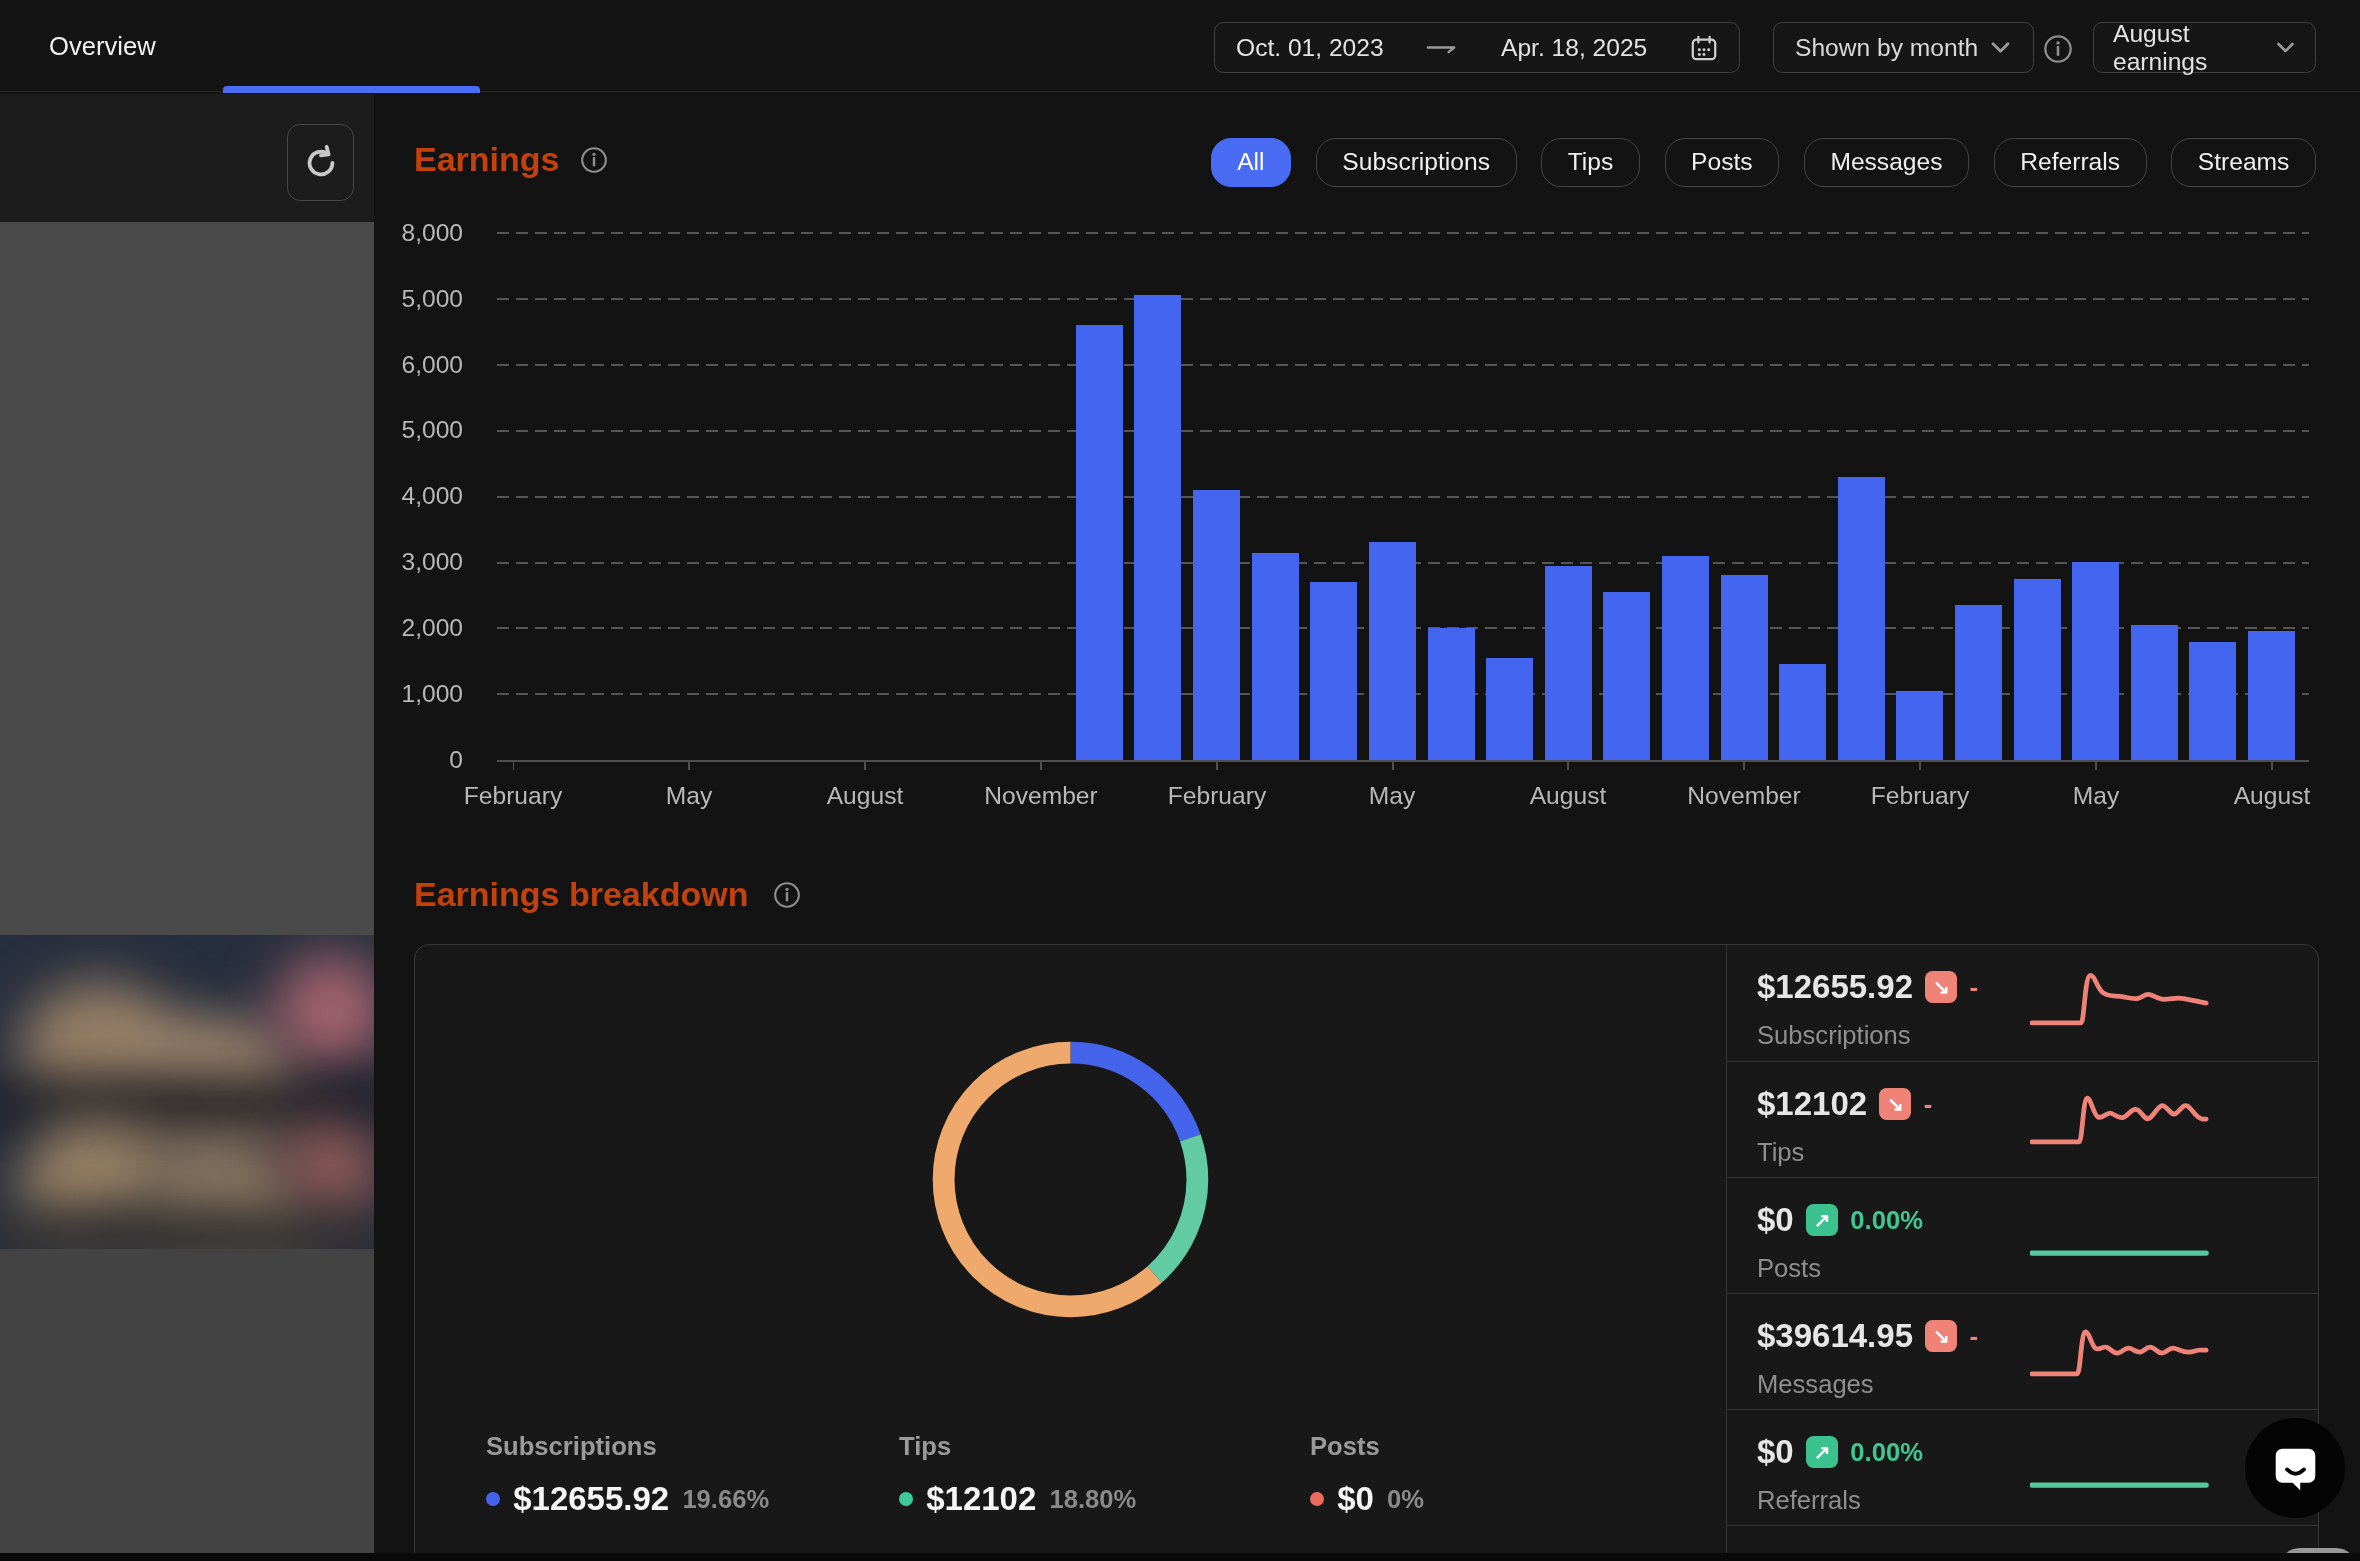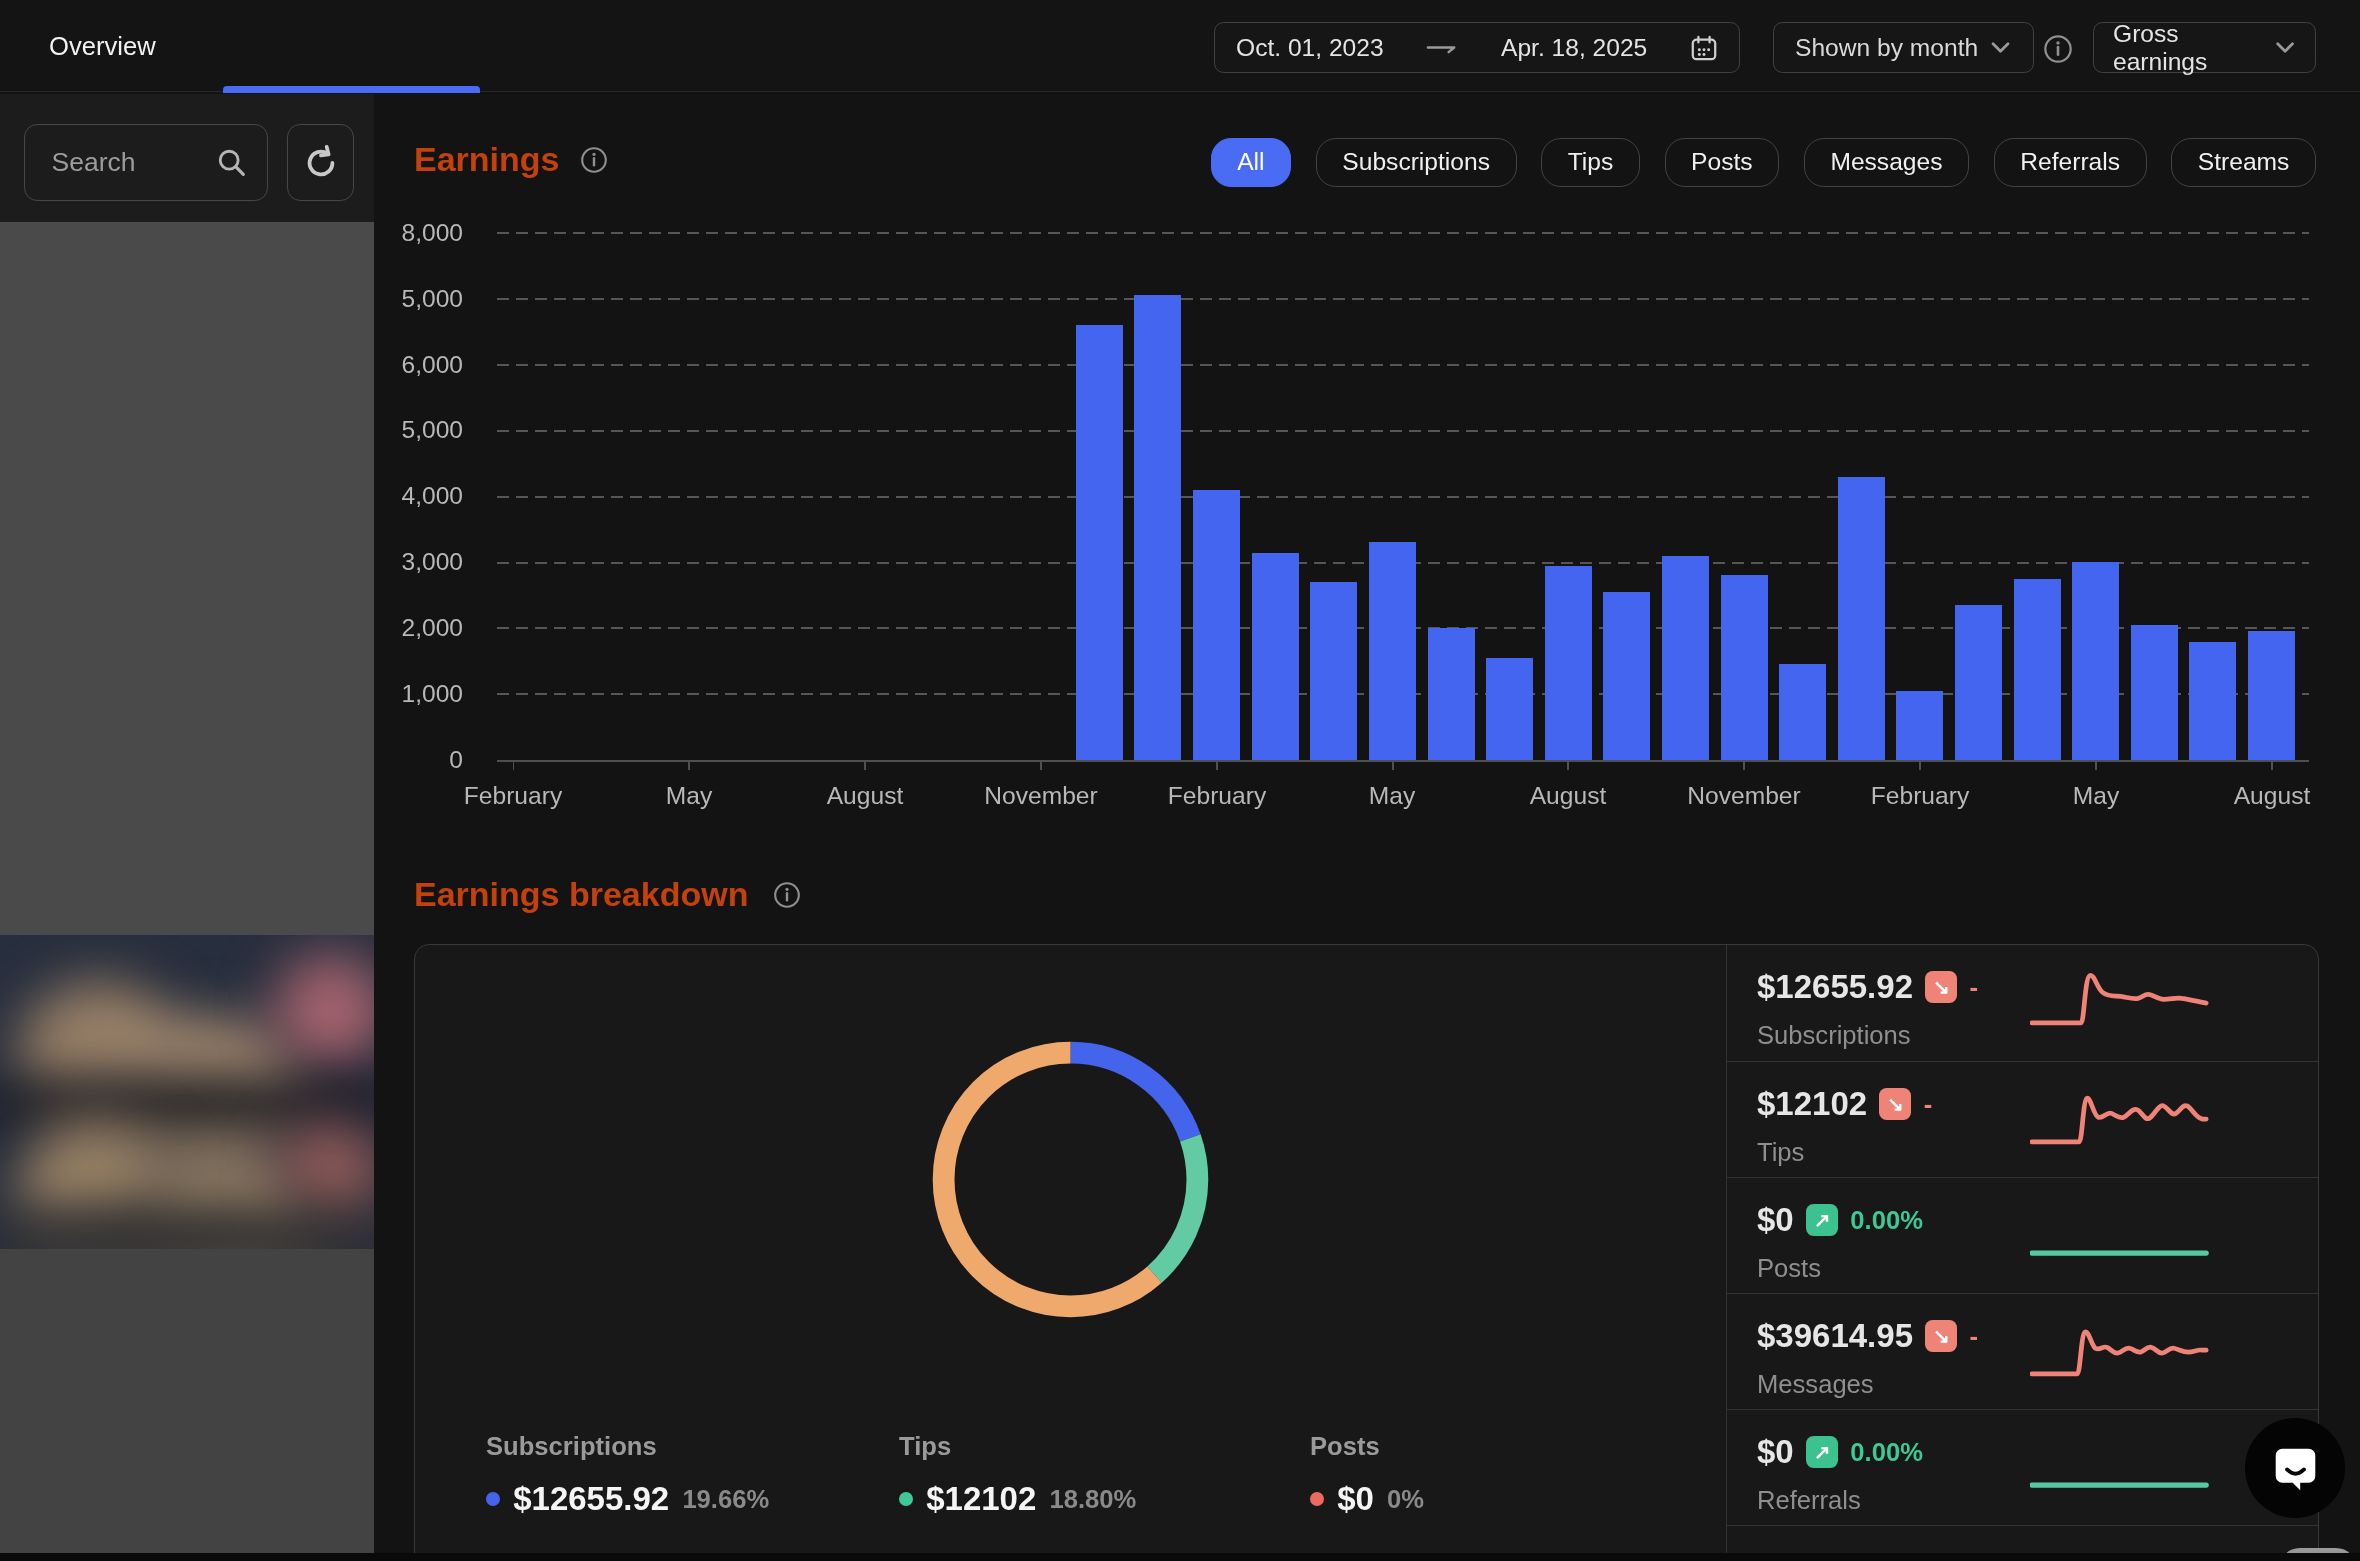--- a/index.html
+++ b/index.html
@@ -126,35 +126,28 @@
     </svg>
   </div>
 
   <svg class="abs" style="left:2043px; top:34px;" width="30" height="30" viewBox="0 0 32 32">
     <circle cx="16" cy="16" r="13.5" fill="none" stroke="#8f8f8f" stroke-width="2.4"></circle>
     <path d="M16 14 v8" stroke="#8f8f8f" stroke-width="2.8" stroke-linecap="round"></path>
     <circle cx="16" cy="9.5" r="1.8" fill="#8f8f8f"></circle>
   </svg>
 
   <div class="ctrl-box" id="gross-box">
-    <span>Gross earnings</span>
+    <span>August earnings</span>
     <svg class="icon-svg" width="23" height="15" viewBox="0 0 24 16">
       <path d="M4 4 L12 12 L20 4" stroke="#9a9a9a" stroke-width="3" fill="none" stroke-linecap="round" stroke-linejoin="round"></path>
     </svg>
   </div>
 </div>
 
 <div id="sidebar">
-  <div id="search-box">
-    <input id="search-input" type="text" placeholder="Search" style="">
-    <svg width="32" height="32" viewBox="0 0 34 34">
-      <circle cx="14" cy="14" r="9.5" fill="none" stroke="#b5b5b5" stroke-width="3"></circle>
-      <path d="M21.5 21.5 L29 29" stroke="#b5b5b5" stroke-width="3.4" stroke-linecap="round"></path>
-    </svg>
-  </div>
   <div id="refresh-btn">
     <svg width="38" height="38" viewBox="0 0 40 40">
       <path d="M32 20 A12 12 0 1 1 26.6 10" fill="none" stroke="#c9c9c9" stroke-width="4" stroke-linecap="round"></path>
       <path d="M26 3 L28 11 L20 12" fill="none" stroke="#c9c9c9" stroke-width="4" stroke-linecap="round" stroke-linejoin="round"></path>
     </svg>
   </div>
 
   <div id="side-panel"></div>
 
   <div id="side-thumbs">

